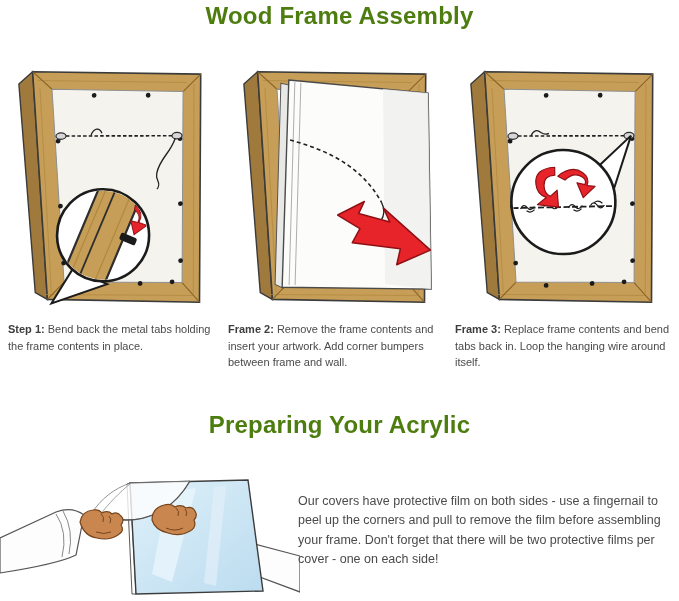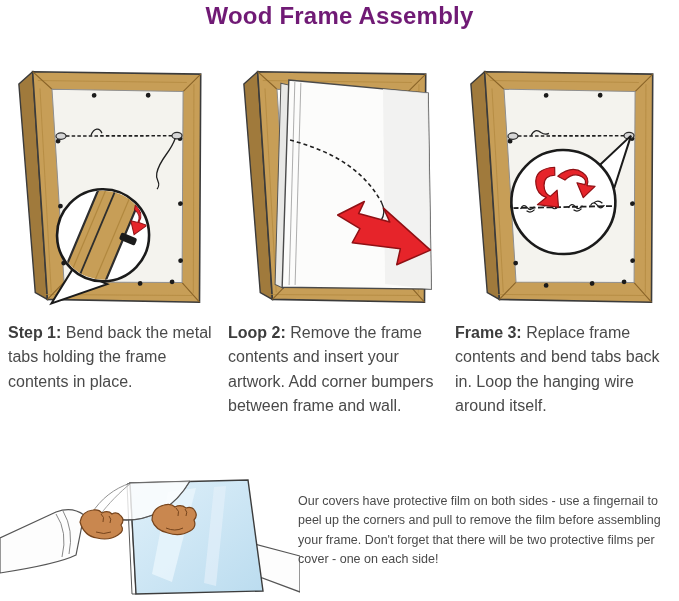--- a/index.html
+++ b/index.html
@@ -2,31 +2,31 @@
 <html><head>
 <meta charset="utf-8">
 <style>
   html,body{margin:0;padding:0;background:#ffffff;}
   #canvas{
     position:relative;width:679px;height:601px;background:#ffffff;
     font-family:"Liberation Sans","DejaVu Sans",sans-serif;overflow:hidden;
   }
   .section-title{
     position:absolute;left:0;width:679px;text-align:center;
-    font-size:24px;font-weight:600;color:#701a75;letter-spacing:.2px;
+    font-size:24px;font-weight:600;color:#4d7c0f;letter-spacing:.2px;
   }
   #title-assembly{top:2px;}
   #title-acrylic{top:411px;}
   .panel{position:absolute;top:55px;width:212px;height:258px;}
   #panel-1{left:8px;}
   #panel-2{left:233px;}
   #panel-3{left:460px;}
   .step{
     position:absolute;top:321px;width:218px;
-    font-size:16px;line-height:1.52;color:#4a4a4a;
+    font-size:11px;line-height:1.52;color:#4a4a4a;
   }
   #step-1{left:8px;width:214px;}
   #step-2{left:228px;}
   #step-3{left:455px;}
   .step-label{font-weight:700;color:#3d3d3d;}
   #acrylic-illustration{position:absolute;left:0;top:458px;}
   #acrylic-body{
     position:absolute;left:298px;top:492px;width:386px;
     font-size:12.5px;line-height:1.55;color:#4a4a4a;
   }
@@ -173,26 +173,27 @@
           </g>
         </g>
       </g>
     </svg>
   </div>
 
   <div class="step" id="step-1">
     <span class="step-label">Step 1:</span><span> Bend back the metal tabs holding the frame contents in place.</span>
   </div>
   <div class="step" id="step-2">
-    <span class="step-label">Loop 2:</span><span> Remove the frame contents and insert your artwork. Add corner bumpers between frame and wall.</span>
+    <span class="step-label">Frame 2:</span><span> Remove the frame contents and insert your artwork. Add corner bumpers between frame and wall.</span>
   </div>
   <div class="step" id="step-3">
     <span class="step-label">Frame 3:</span><span> Replace frame contents and bend tabs back in. Loop the hanging wire around itself.</span>
   </div>
 
+  <div id="title-acrylic" class="section-title">Preparing Your Acrylic</div>
 
   <div id="acrylic-illustration">
     <svg viewBox="0 0 300 143" width="300" height="143">
       <defs>
         <linearGradient id="acryl-grad" x1="0" y1="0" x2="1" y2="1">
           <stop offset="0" stop-color="#DFF0FA"></stop>
           <stop offset="1" stop-color="#BBDCEF"></stop>
         </linearGradient>
       </defs>
       <g>

